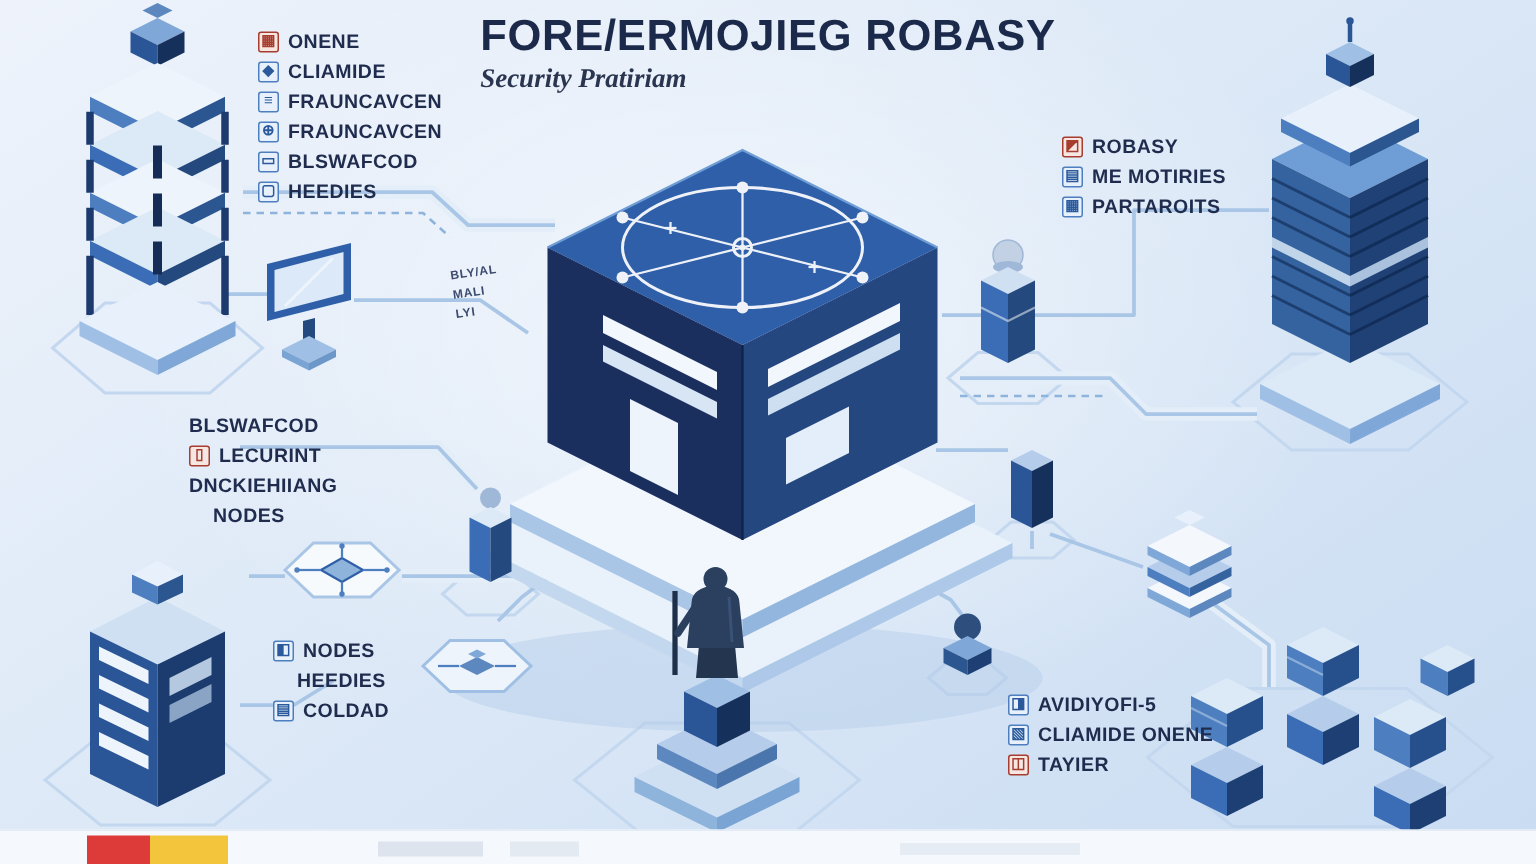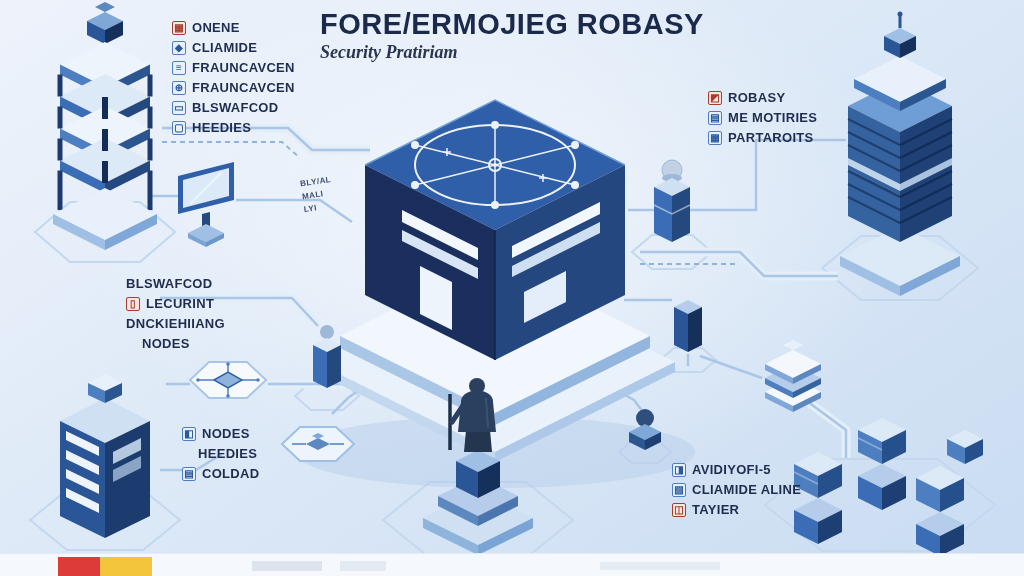--- a/index.html
+++ b/index.html
@@ -421,21 +421,21 @@
     </div>
   </div>
 
   <div class="lblgroup" style="left:672px;top:462px;">
     <div class="lrow">
       <span class="icn">◨</span>
       <span>AVIDIYOFI-5</span>
     </div>
     <div class="lrow">
       <span class="icn">▧</span>
-      <span>CLIAMIDE ALINE</span>
+      <span>CLIAMIDE ONENE</span>
     </div>
     <div class="lrow">
       <span class="icn red">◫</span>
       <span>TAYIER</span>
     </div>
   </div>
 
   <div class="cube-note">
     <span>BLY/AL</span>
     <span>MALI</span>

